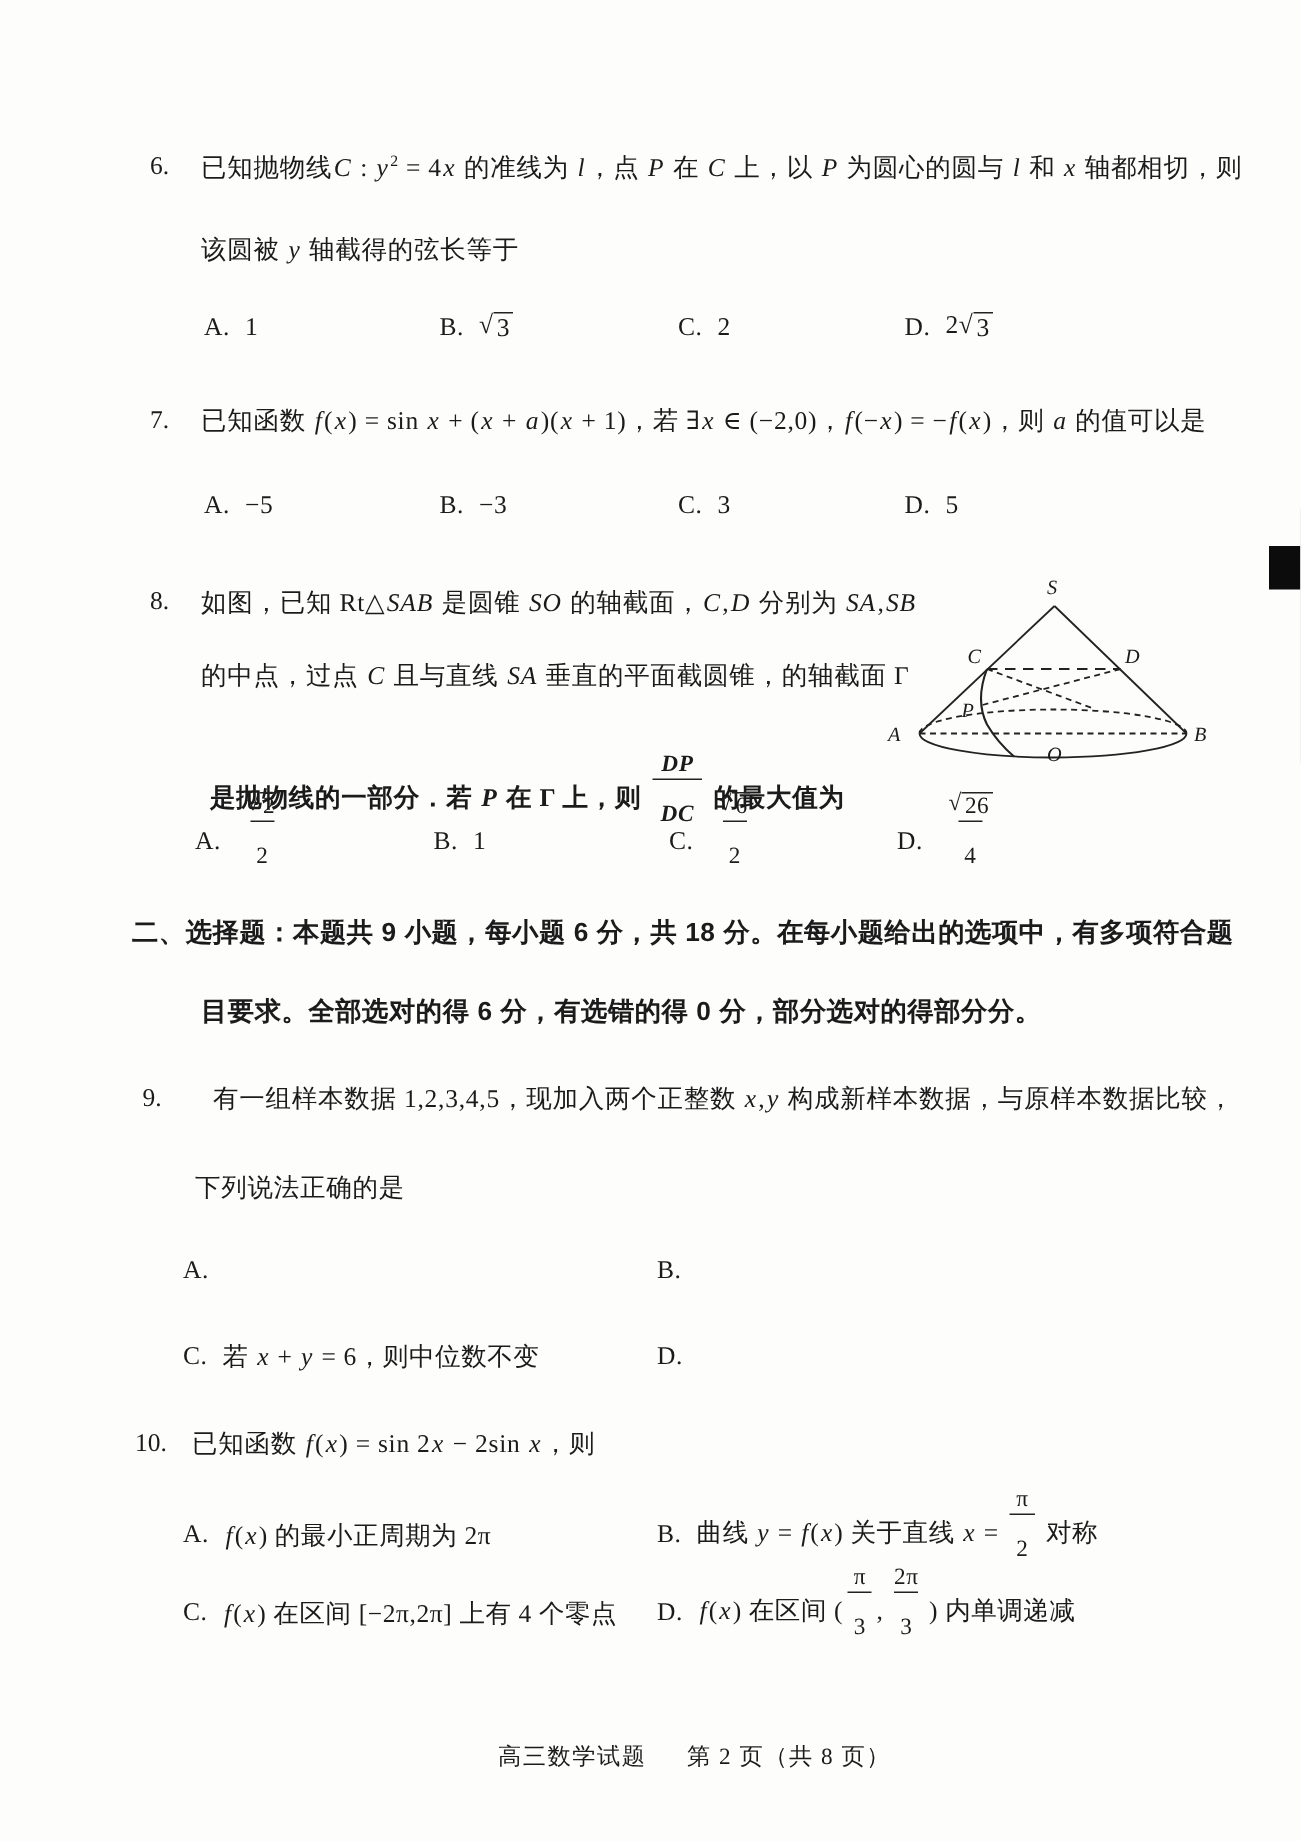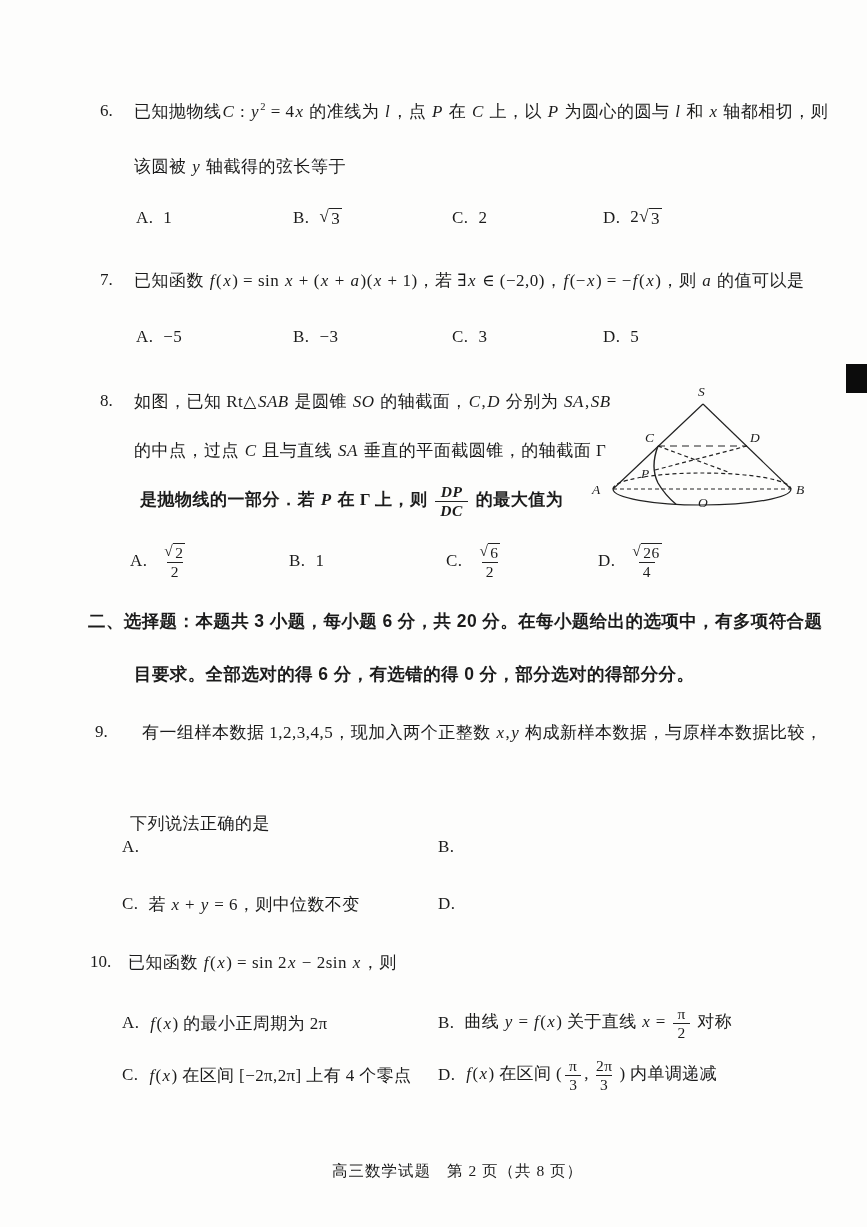--- a/index.html
+++ b/index.html
@@ -12,27 +12,27 @@
   .qnum{position:absolute;white-space:nowrap;font-size:17px;}
   .heading{
     font-family:"Liberation Sans","DejaVu Sans",sans-serif;font-weight:700;
     font-size:17.5px;letter-spacing:.4px;
   }
   .opt{position:absolute;display:flex;align-items:center;white-space:nowrap;font-size:17px;letter-spacing:.4px;}
   .opt .olabel{margin-right:10px;}
   .mi{font-style:italic;padding:0 1px;}
   .msup{vertical-align:super;font-size:.62em;line-height:0;}
   .frac{display:inline-flex;flex-direction:column;align-items:center;vertical-align:middle;
-        margin:0 3px;line-height:1.15;font-size:15.5px;}
+        margin:18px 3px;line-height:1.15;font-size:15.5px;}
   .frac .num{display:block;padding:0 4px;}
-  .frac .den{display:block;border-top:1.3px solid #222;padding:0 4px;}
+  .frac .den{display:block;border-top:1.3px solid #222;padding:14px 4px;}
   .sqrt{display:inline-flex;align-items:flex-start;vertical-align:middle;}
   .sqrt .rad{line-height:1.05;}
   .sqrt .vinc{border-top:1.3px solid #222;padding:0 2px;line-height:1.15;}
-  .footer{position:absolute;left:332px;top:1161px;display:flex;gap:16px;
+  .footer{position:absolute;left:332px;top:1161px;display:flex;gap:27px;
           font-size:15.5px;letter-spacing:1px;}
   .scan-mark{position:absolute;left:846px;top:364px;width:21px;height:29px;background:#0c0c0c;}
   svg text{font-family:"Liberation Serif","DejaVu Serif",serif;}
   .figlabel{font-size:13.5px;font-style:italic;fill:#1b1b1b;}
 </style>
 </head>
 <body>
 
 <div class="page">
 
@@ -148,28 +148,28 @@
       <text class="figlabel" x="2" y="112">A</text>
       <text class="figlabel" x="206" y="112">B</text>
       <text class="figlabel" x="108" y="125">O</text>
       <text class="figlabel" x="55" y="60">C</text>
       <text class="figlabel" x="160" y="60">D</text>
       <text class="figlabel" x="51" y="96">P</text>
     </svg>
   </section>
 
   <div>
-    <div class="line heading" style="left:88px;top:610px;">二、选择题：本题共 3 小题，每小题 6 分，共 20 分。在每小题给出的选项中，有多项符合题</div>
+    <div class="line heading" style="left:88px;top:610px;">二、选择题：本题共 9 小题，每小题 6 分，共 18 分。在每小题给出的选项中，有多项符合题</div>
     <div class="line heading" style="left:134px;top:663px;">目要求。全部选对的得 6 分，有选错的得 0 分，部分选对的得部分分。</div>
   </div>
 
   <section>
     <div class="qnum" style="left:95px;top:722px;">9.</div>
     <div class="line" style="left:142px;top:722px;"><span>有一组样本数据 1,2,3,4,5，现加入两个正整数 </span><span class="mi">x</span><span>,</span><span class="mi">y</span><span> 构成新样本数据，与原样本数据比较，</span></div>
-    <div class="line" style="left:130px;top:813px;"><span>下列说法正确的是</span></div>
+    <div class="line" style="left:130px;top:781px;"><span>下列说法正确的是</span></div>
     <div class="opt" style="left:122px;top:834px;height:26px;">
       <span class="olabel">A.</span>
     </div>
     <div class="opt" style="left:438px;top:834px;height:26px;">
       <span class="olabel">B.</span>
     </div>
     <div class="opt" style="left:122px;top:891px;height:26px;">
       <span class="olabel">C.</span>
       <span><span>若 </span><span class="mi">x</span><span> + </span><span class="mi">y</span><span> = 6，则中位数不变</span></span>
     </div>

